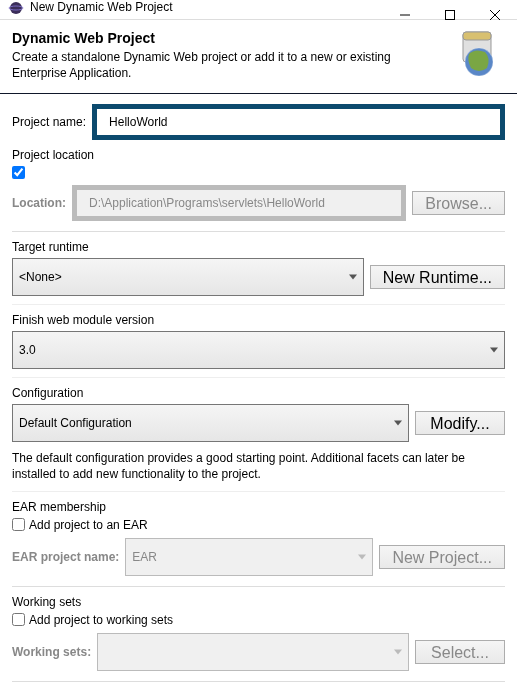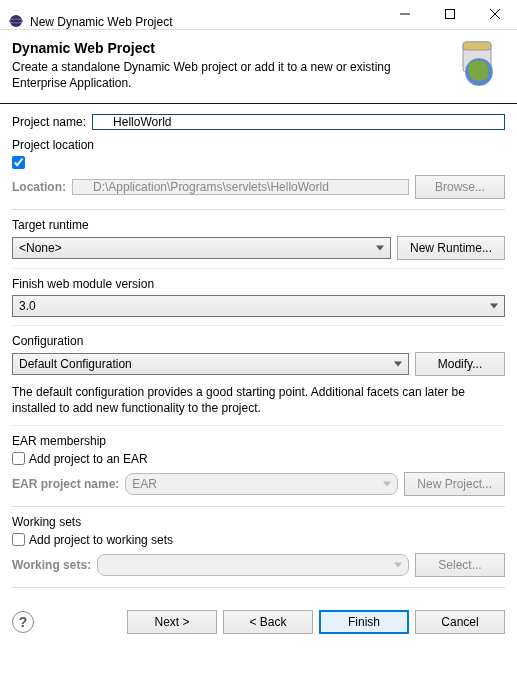--- a/index.html
+++ b/index.html
@@ -5,25 +5,25 @@
   * { box-sizing: border-box; }
   body {
     margin: 0;
     font-family: "Segoe UI", Tahoma, sans-serif;
     font-size: 12px;
     background: #fff;
     color: #000;
     width: 517px;
   }
   .titlebar {
-    height: 30px;
+    height: 20px;
     background: #fff;
     border-bottom: 1px solid #ddd;
     display: flex;
-    align-items: flex-end;
+    align-items: flex-start;
     padding: 0 0 0 8px;
   }
   .titlebar .eclipse-icon {
     width: 16px; height: 16px;
     margin-right: 6px;
     display: flex; align-items: center; justify-content: center;
   }
   .titlebar-title { flex: 1; color: #000; }
   .titlebar-controls { display: flex; }
   .titlebar-btn {
@@ -49,32 +49,32 @@
   .row {
     display: flex;
     align-items: center;
     gap: 6px;
     margin-bottom: 8px;
   }
   .label { white-space: nowrap; }
   input[type=text], select {
     font-family: inherit;
     font-size: 12px;
-    padding: 2px 20px;
-    border: 1px solid #0c4a6e;
-    background: #fff;
-    height: 16px;
+    padding: 2px 12px;
+    border: 5px solid #0c4a6e;
+    background: #fff;
+    height: 36px;
   }
   input[type=text].wide { flex: 1; }
   .group-label { margin: 8px 0 4px 0; }
   .checkbox-row { display: flex; align-items: center; gap: 4px; margin-bottom: 6px; }
   input[type=checkbox] { width: 13px; height: 13px; margin: 0; }
   button {
     font-family: inherit;
-    font-size: 12px;
+    font-size: 16px;
     padding: 3px 12px;
     border: 1px solid #adadad;
     background: linear-gradient(#f5f5f5,#e9e9e9);
     height: 24px;
     min-width: 90px;
     cursor: pointer;
   }
   button:disabled {
     color: #888;
     cursor: default;
@@ -105,28 +105,28 @@
     display: flex; align-items: center; justify-content: center;
     color: #555; font-weight: bold; font-size: 14px;
   }
   button.primary {
     border: 2px solid #0078d7;
     background: #e5f1fb;
   }
   .select-wrap {
     flex: 1;
     position: relative;
-    height: 22px;
+    height: 38px;
     border: 1px solid #767676;
     background: linear-gradient(#f5f5f5,#e6e6e6);
     display: flex;
     align-items: center;
     padding: 0 20px 0 6px;
   }
-  .select-wrap.disabled { background: #f0f0f0; color:#888; border-color:#bbb;border-radius:8px;}
+  .select-wrap.disabled { background: #f0f0f0; color:#888; border-color:#bbb;}
   .select-wrap::after {
     content: "";
     position: absolute;
     right: 6px; top: 50%;
     width: 0; height: 0;
     border-left: 4px solid transparent;
     border-right: 4px solid transparent;
     border-top: 5px solid #555;
     transform: translateY(-50%);
   }

